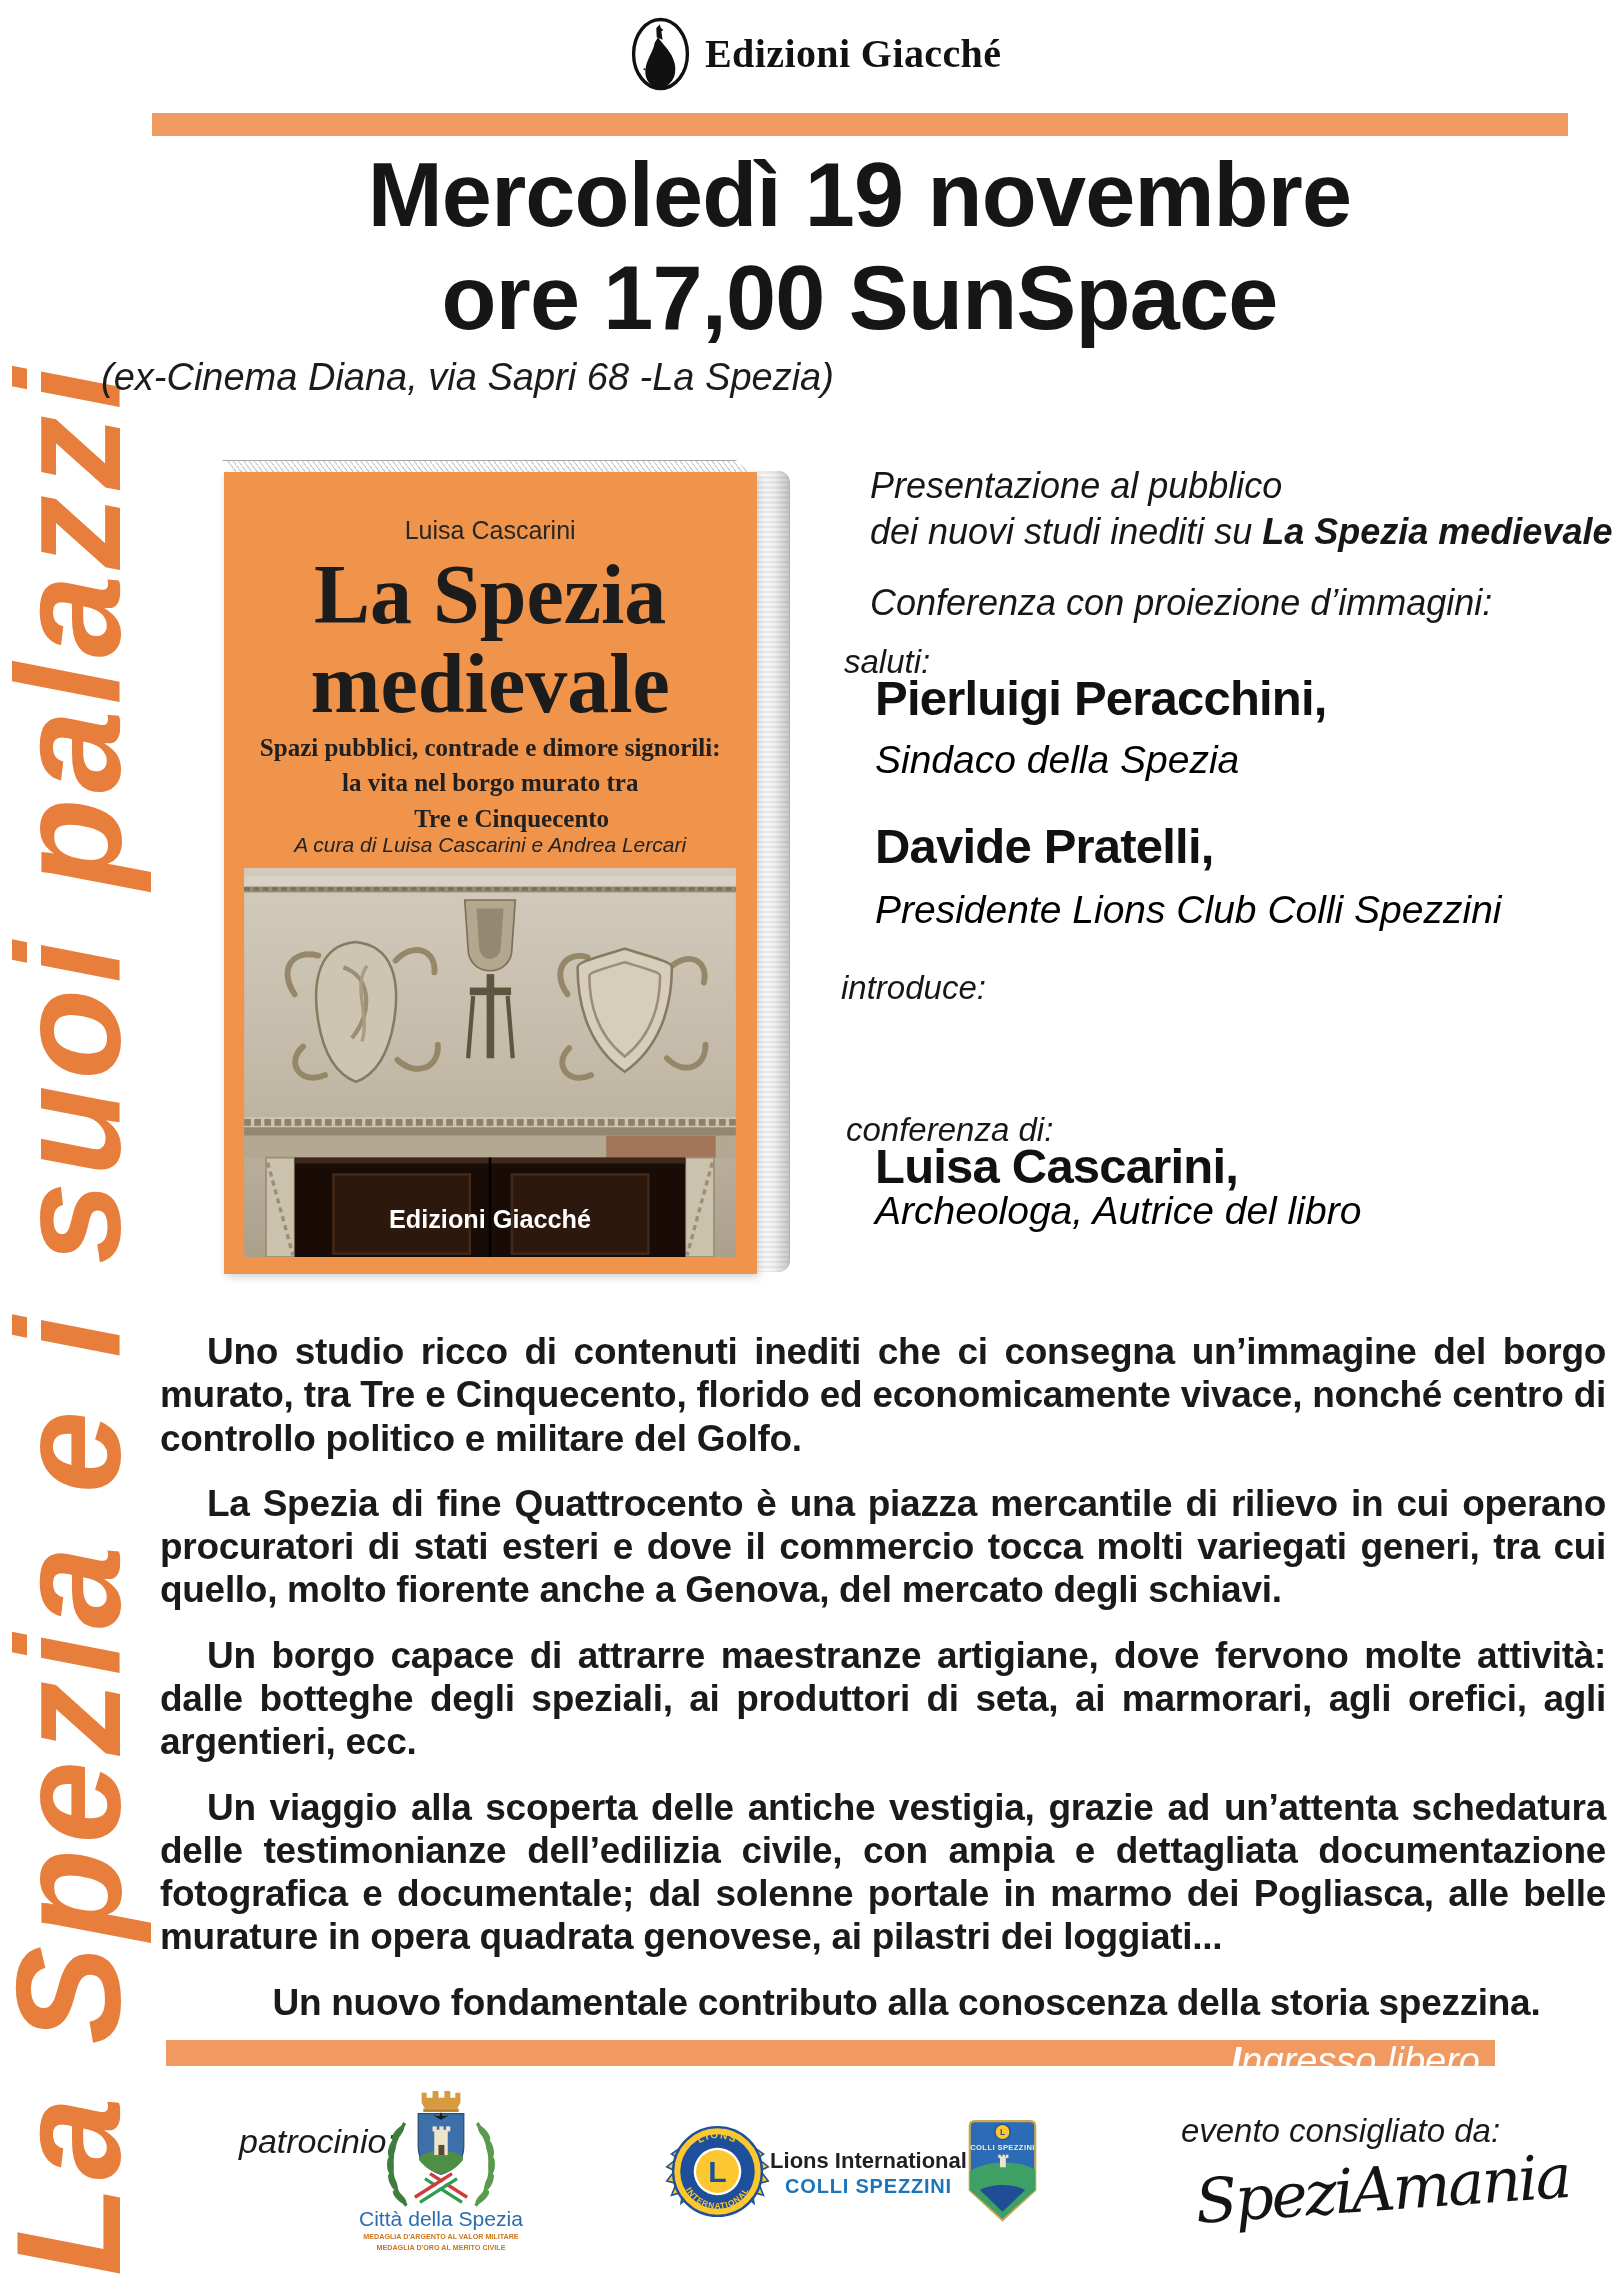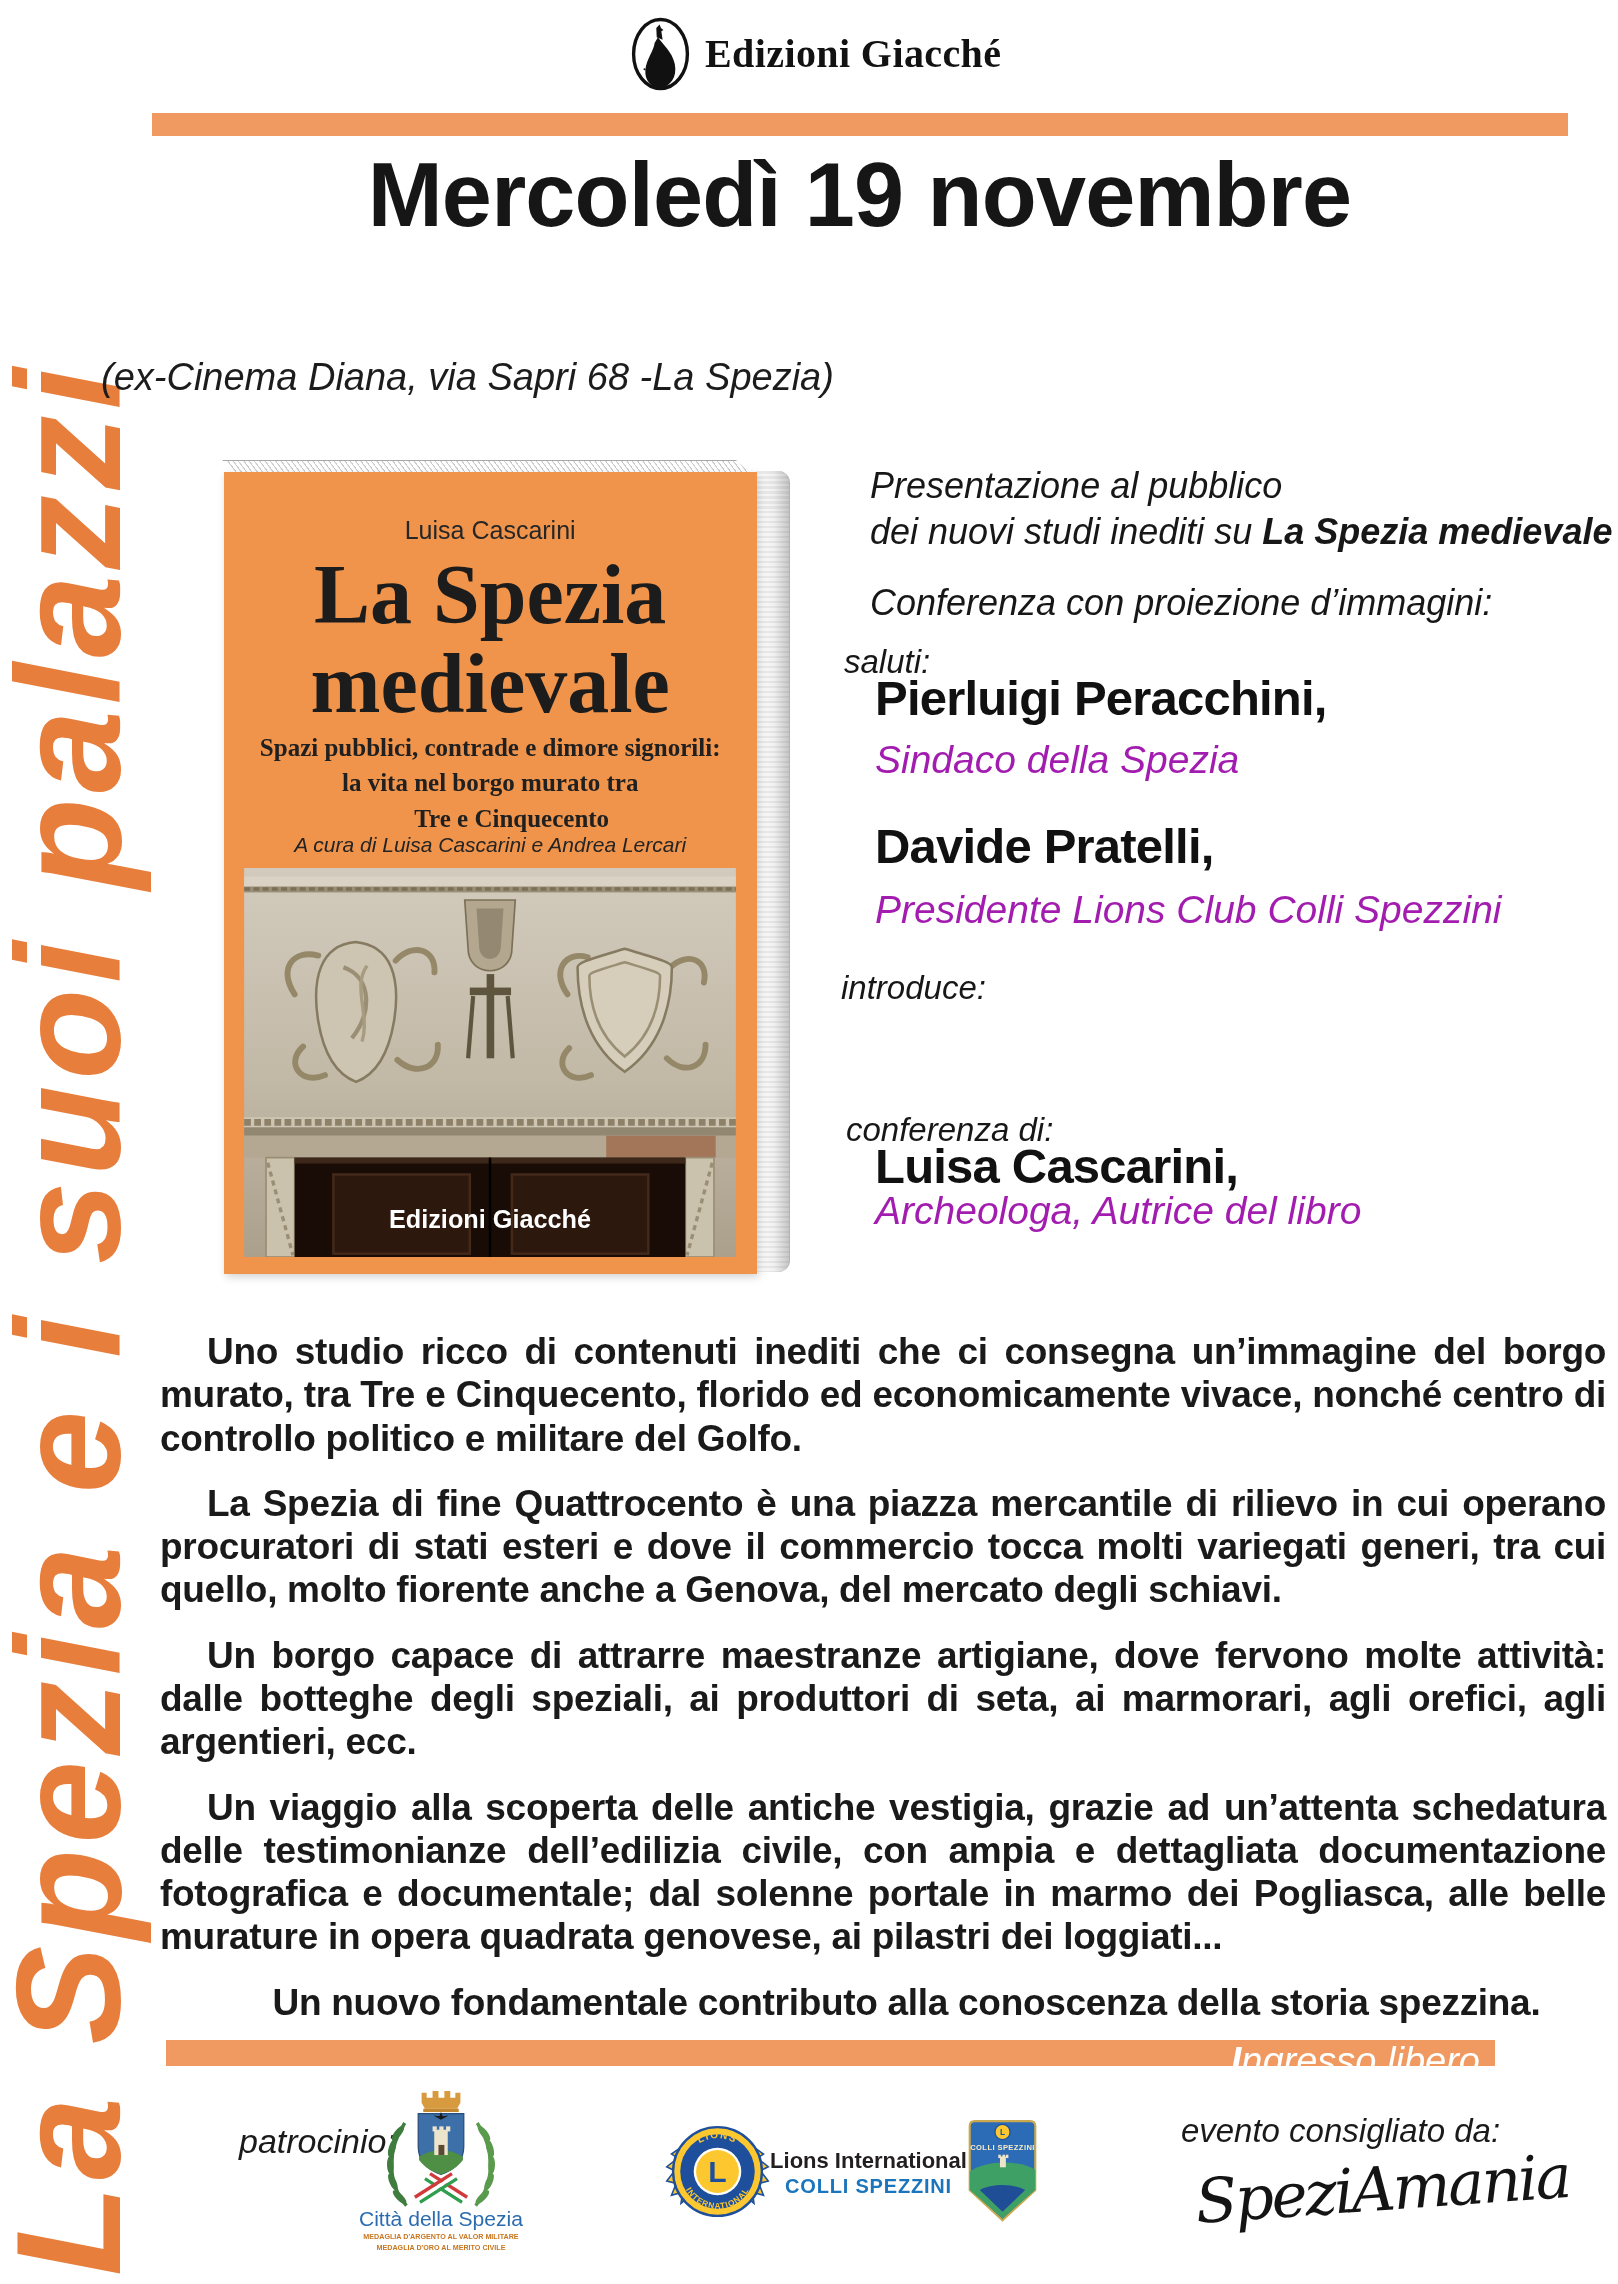--- a/index.html
+++ b/index.html
@@ -76,21 +76,21 @@
   .bs2{top:298px;}
   .bs3{top:334px;padding-left:43px;}
   .book-curators{top:362px;font:italic 21px/1 "Liberation Sans",sans-serif;color:#242424;}
   .cover-photo{position:absolute;left:20px;top:396px;width:492px;height:389px;display:block;}
   
   .rc{position:absolute;white-space:nowrap;}
   .rc-intro{font:italic 36px/1.15 "Liberation Sans",sans-serif;color:#171717;}
   .rc-intro b{font-style:italic;}
   .rc-label{font:italic 33px/1 "Liberation Sans",sans-serif;color:#171717;}
   .rc-name{font:bold 49px/1 "Liberation Sans",sans-serif;color:#111;letter-spacing:-0.8px;}
-  .rc-role{font:italic 39px/1 "Liberation Sans",sans-serif;color:#a21caf;}
+  .rc-role{font:italic 39px/1 "Liberation Sans",sans-serif;color:#000000;}
   .rc-role-inline{font:italic 39px/1 "Liberation Sans",sans-serif;color:#171717;margin-left:11.8px;}
   
   .body-copy{position:absolute;left:160px;top:1330px;width:1446px;}
   .body-copy p{
     font:bold 37px/1.17 "Liberation Sans",sans-serif;color:#1a1a1a;
     letter-spacing:-0.3px;text-align:justify;text-indent:47px;margin:0 0 22px 0;
   }
   .body-copy p:last-child{text-align:center;}
   
   .bar-bottom{left:166px;top:2040px;width:1329px;height:26px;}
@@ -132,20 +132,21 @@
     <path d="M33,24 C38,32 50,41 53,56 C56,72 48,82 36,85 C25,83 17,76 18,63 C19,51 28,40 29,31 Z" fill="#111111"></path>
     <path d="M31,13 l4,-4 1.5,4 3,2.5 -2.5,1.5 1.5,10 -7,-3 z" fill="#111111"></path>
     <circle cx="22" cy="70" r="1.6" fill="#111111"></circle>
     <circle cx="17" cy="62" r="1.2" fill="#111111"></circle>
   </svg>
   <div class="pub-name">Edizioni Giacché</div>
 
   <div class="bar bar-top"></div>
 
   <div class="title-line title-1">Mercoledì 19 novembre</div>
+  <div class="title-line title-2">ore 17,00 SunSpace</div>
   <div class="addr-subtitle">(ex-Cinema Diana, via Sapri 68 -La Spezia)</div>
 
   <div class="book">
     <div class="pages-top"></div>
     <div class="pages-right"></div>
     <div class="cover">
       <div class="c-center book-author">Luisa Cascarini</div>
       <div class="c-center book-title bt1">La Spezia</div>
       <div class="c-center book-title bt2">medievale</div>
       <div class="c-center book-sub bs1">Spazi pubblici, contrade e dimore signorili:</div>

